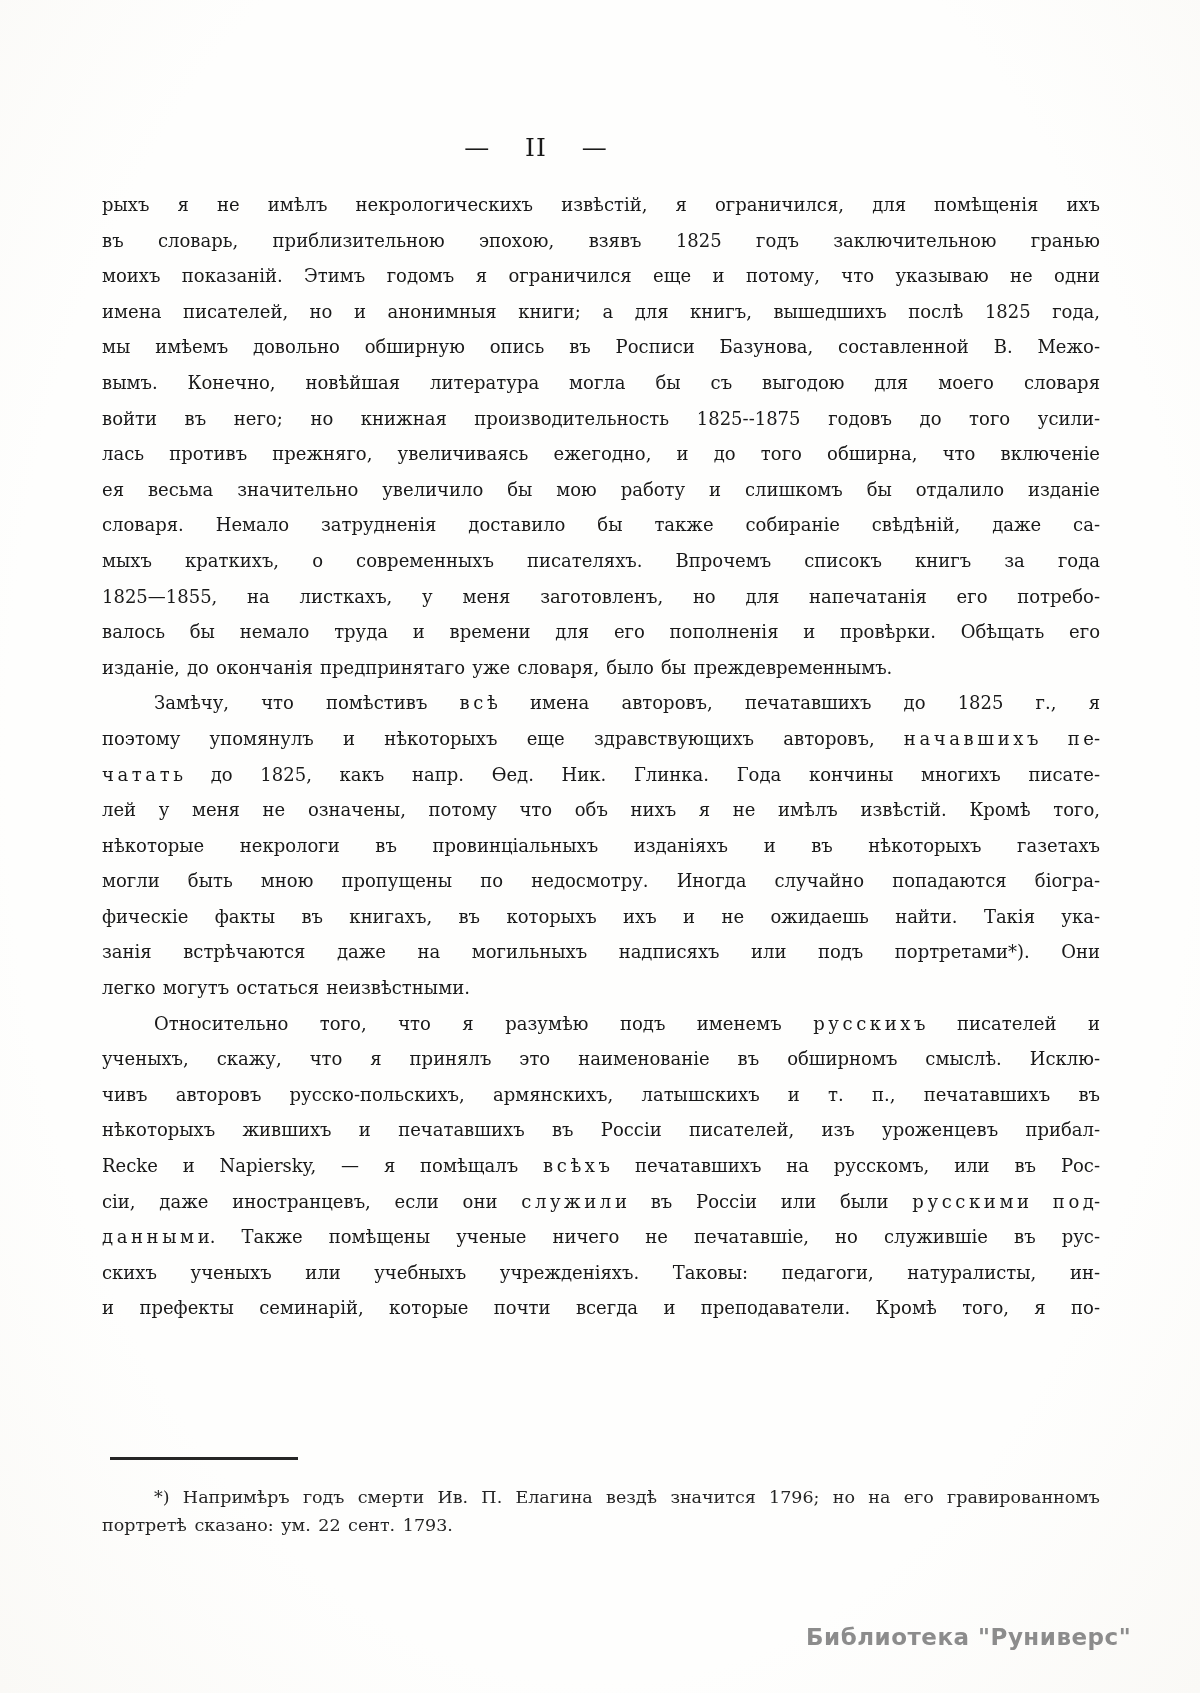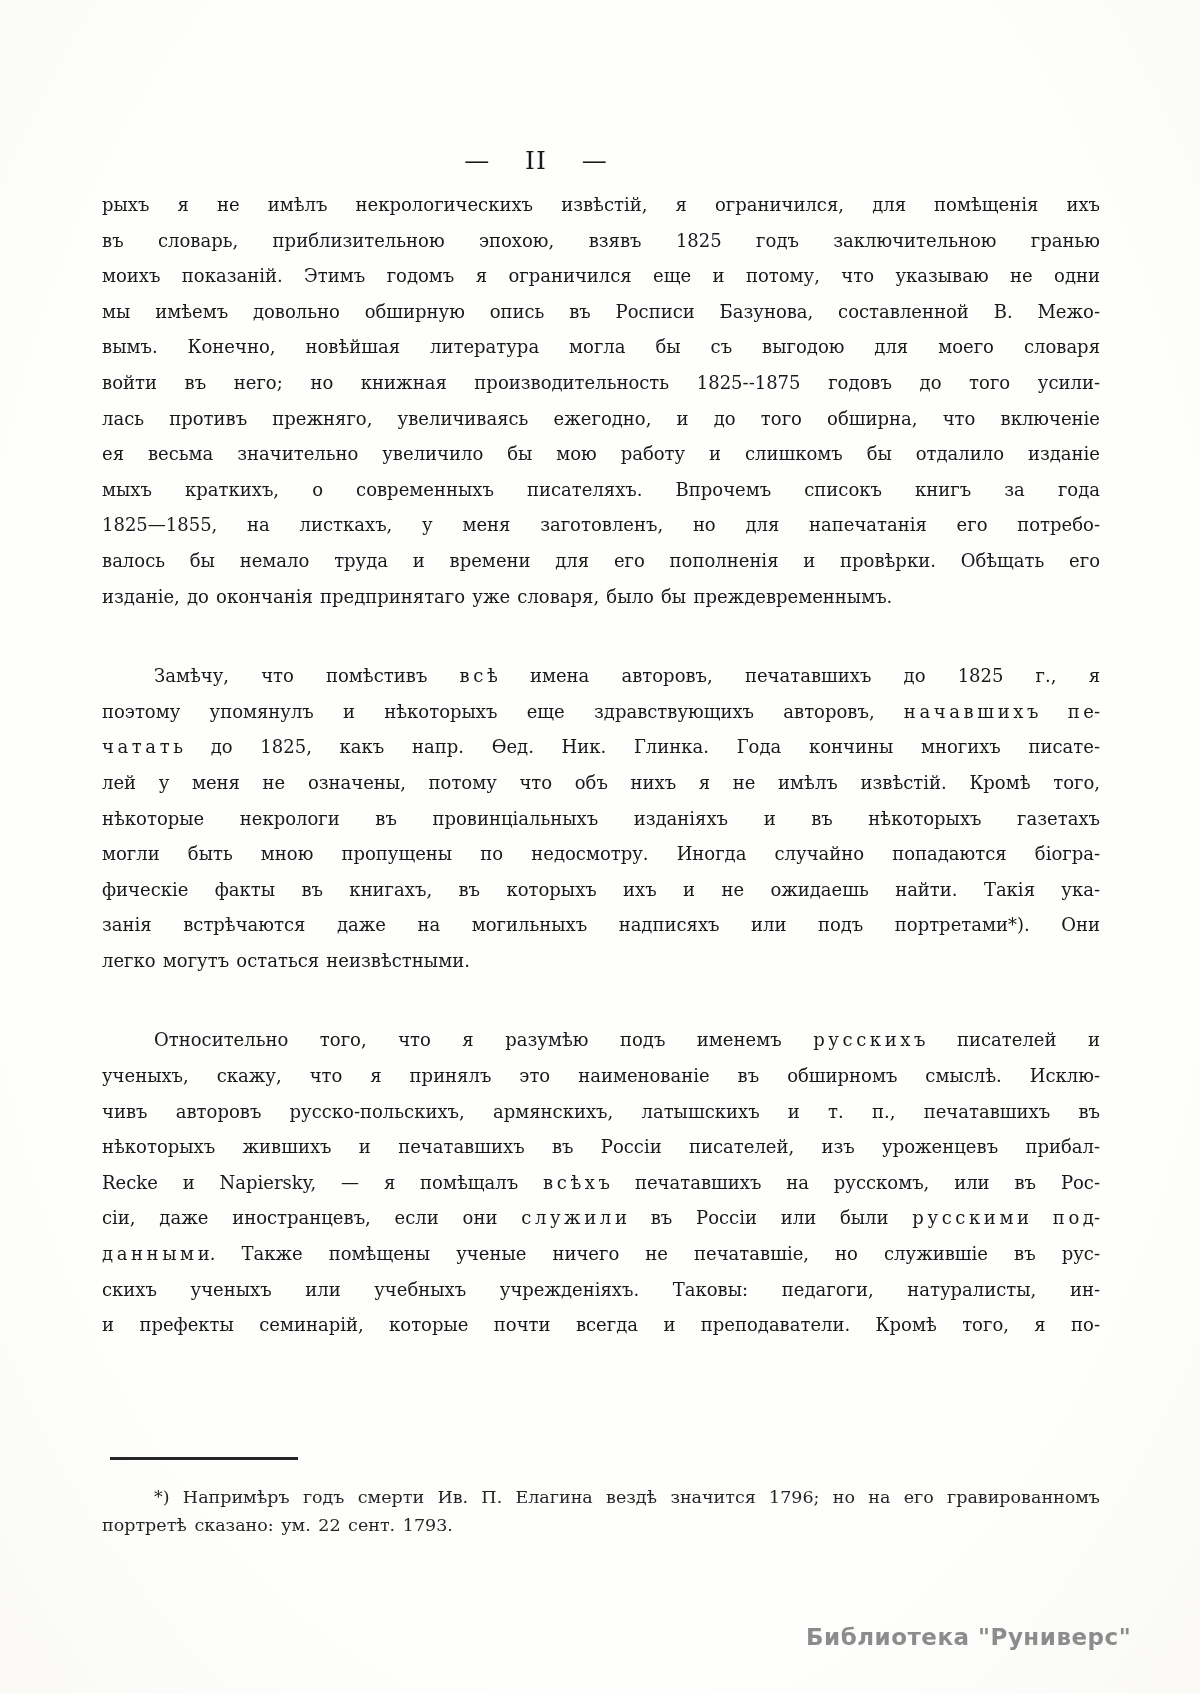--- a/index.html
+++ b/index.html
@@ -10,21 +10,21 @@
   }
   .page {
     position: relative;
     width: 1200px; height: 1693px;
     background: radial-gradient(ellipse at 50% 45%, #fefefd 70%, #faf9f6 100%);
     overflow: hidden;
     color: #1e1e1e;
   }
   .page-number {
     position: absolute;
-    top: 146px; left: 0; width: 1072px;
+    top: 133px; left: 0; width: 1072px;
     text-align: center;
     font-size: 25px;
     word-spacing: 26px;
     letter-spacing: 1px;
     color: #1a1a1a;
   }
   .body-text {
     position: absolute;
     left: 102px; top: 187px;
     width: 998px;
@@ -33,21 +33,21 @@
     color: #191919;
     word-spacing: 1.5px;
   }
   .line {
     white-space: nowrap;
     text-align: justify;
     text-align-last: justify;
     height: 35.6px;
     overflow: visible;
   }
-  .line.indent { text-indent: 52px; margin-top: 44px; }
+  .line.indent { text-indent: 52px; }
   .line.last { text-align-last: left; }
   .footnote-rule {
     position: absolute;
     left: 110px; top: 1457px;
     width: 188px; height: 3px;
     background: #262626;
   }
   .footnote {
     position: absolute;
     left: 102px; top: 1483px;
@@ -77,25 +77,27 @@
 </head>
 <body>
 
 <div class="page">
   <div class="page-number">— II —</div>
   <div class="body-text">
       <div>
         <div class="line">рыхъ я не имѣлъ некрологическихъ извѣстій, я ограничился, для помѣщенія ихъ</div>
         <div class="line">въ словарь, приблизительною эпохою, взявъ 1825 годъ заключительною гранью</div>
         <div class="line">моихъ показаній. Этимъ годомъ я ограничился еще и потому, что указываю не одни</div>
+        <div class="line">имена писателей, но и анонимныя книги; а для книгъ, вышедшихъ послѣ 1825 года,</div>
         <div class="line">мы имѣемъ довольно обширную опись въ Росписи Базунова, составленной В. Межо-</div>
         <div class="line">вымъ. Конечно, новѣйшая литература могла бы съ выгодою для моего словаря</div>
         <div class="line">войти въ него; но книжная производительность 1825--1875 годовъ до того усили-</div>
         <div class="line">лась противъ прежняго, увеличиваясь ежегодно, и до того обширна, что включеніе</div>
         <div class="line">ея весьма значительно увеличило бы мою работу и слишкомъ бы отдалило изданіе</div>
+        <div class="line">словаря. Немало затрудненія доставило бы также собираніе свѣдѣній, даже са-</div>
         <div class="line">мыхъ краткихъ, о современныхъ писателяхъ. Впрочемъ списокъ книгъ за года</div>
         <div class="line">1825—1855, на листкахъ, у меня заготовленъ, но для напечатанія его потребо-</div>
         <div class="line">валось бы немало труда и времени для его пополненія и провѣрки. Обѣщать его</div>
         <div class="line last">изданіе, до окончанія предпринятаго уже словаря, было бы преждевременнымъ.</div>
       </div>
       <div>
         <div class="line indent">Замѣчу, что помѣстивъ в с ѣ имена авторовъ, печатавшихъ до 1825 г., я</div>
         <div class="line">поэтому упомянулъ и нѣкоторыхъ еще здравствующихъ авторовъ, н а ч а в ш и х ъ п е-</div>
         <div class="line">ч а т а т ь до 1825, какъ напр. Ѳед. Ник. Глинка. Года кончины многихъ писате-</div>
         <div class="line">лей у меня не означены, потому что объ нихъ я не имѣлъ извѣстій. Кромѣ того,</div>

